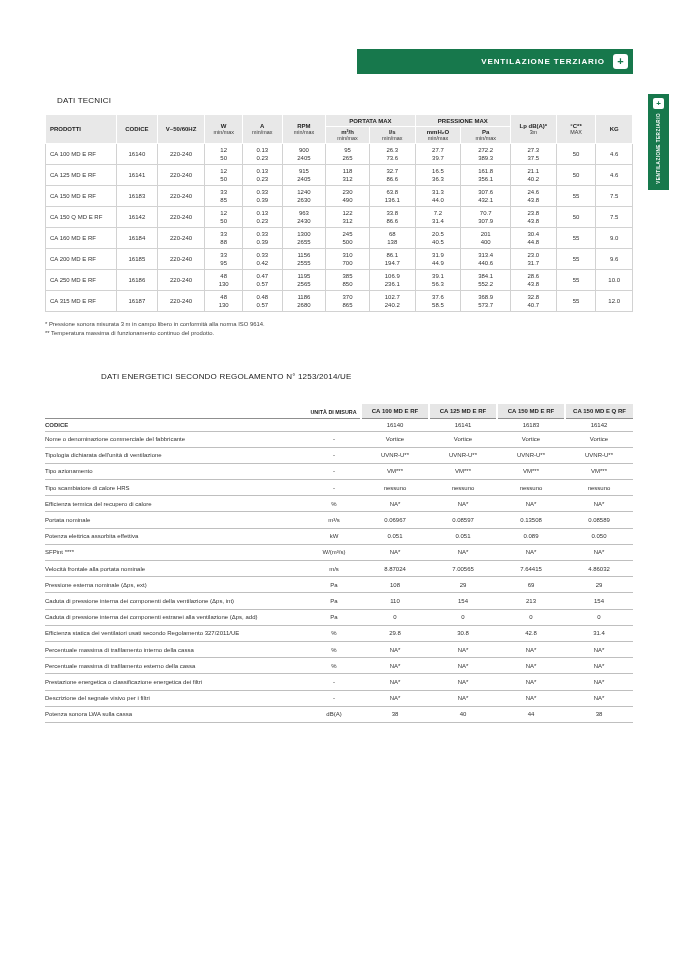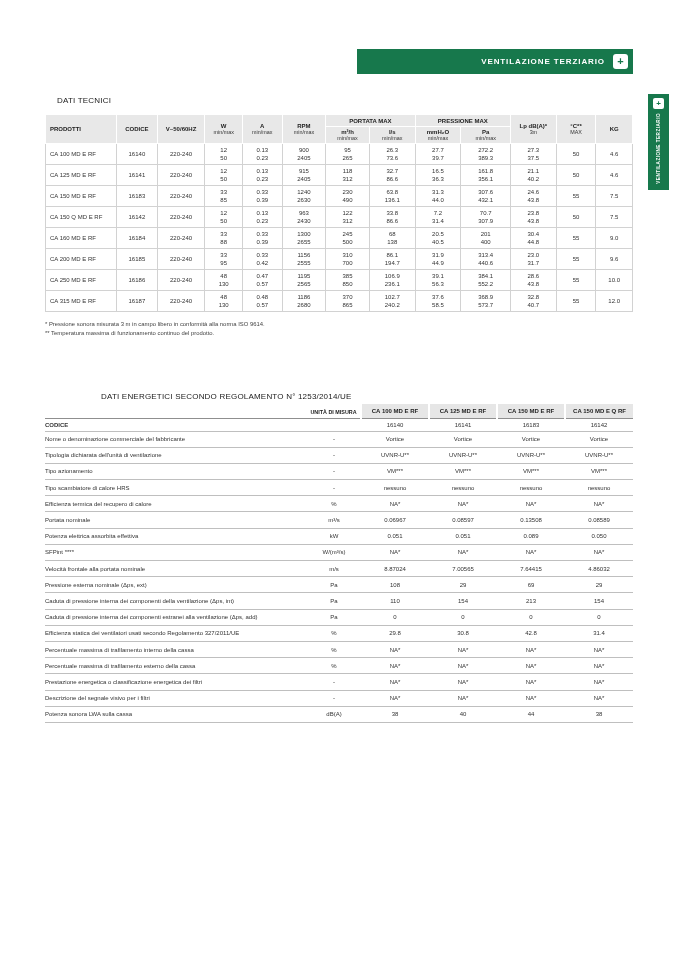--- a/index.html
+++ b/index.html
@@ -19,21 +19,21 @@
 
   
   .side-tab { position: absolute; top: 94px; right: 8px; width: 21px; height: 96px; background: var(--green);
               display: flex; flex-direction: column; align-items: center; padding-top: 4px; gap: 4px; }
   .side-tab .plusbox { width: 11px; height: 11px; font-size: 8px; border-radius: 2px; }
   .vtext { writing-mode: vertical-rl; transform: rotate(180deg); color: #fff; font-size: 4.6px;
            font-weight: bold; letter-spacing: 0.5px; line-height: 6px; text-align: center; }
 
   .sec-title { position: absolute; left: 45px; font-size: 8px; font-weight: normal; color: #1a1a1a; letter-spacing: 0.2px; margin-left: 12px; }
   #title1 { top: 96px; }
-  #title2 { top: 392px; padding-left: 44px; }
+  #title2 { top: 372px; padding-left: 44px; }
 
   
   table.t1 { position: absolute; top: 114px; left: 45px; width: 588px; border-collapse: collapse;
              table-layout: fixed; font-size: 6px; color: #333; }
   .t1 th { background: var(--hdr-gray); border: 1px solid #fff; font-weight: bold; text-align: center;
            vertical-align: middle; padding: 2px 1px; font-size: 6px; color: #222; }
   .t1 th.left { text-align: left; padding-left: 4px; }
   .t1 .grp { height: 12px; }
   .t1 .sub { font-weight: normal; font-size: 5.4px; color: #333; }
   .t1 td { border: 1px solid var(--grid); text-align: center; vertical-align: middle;

